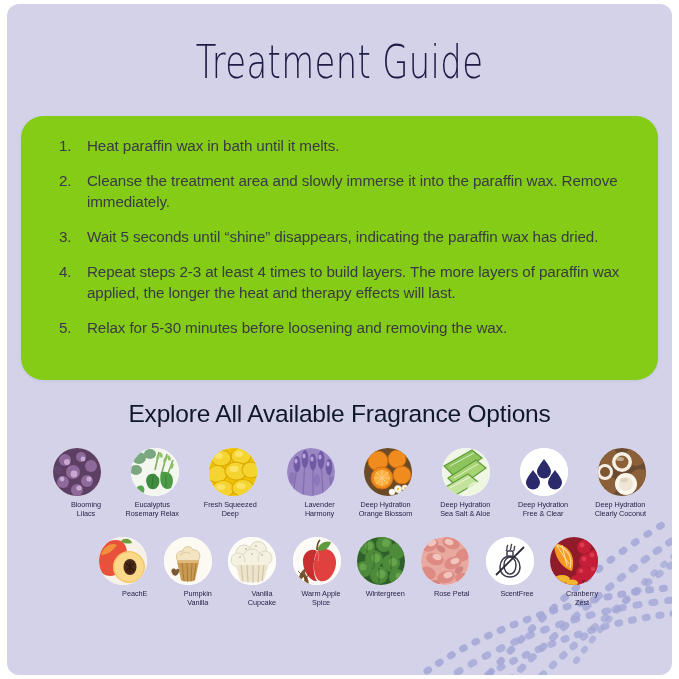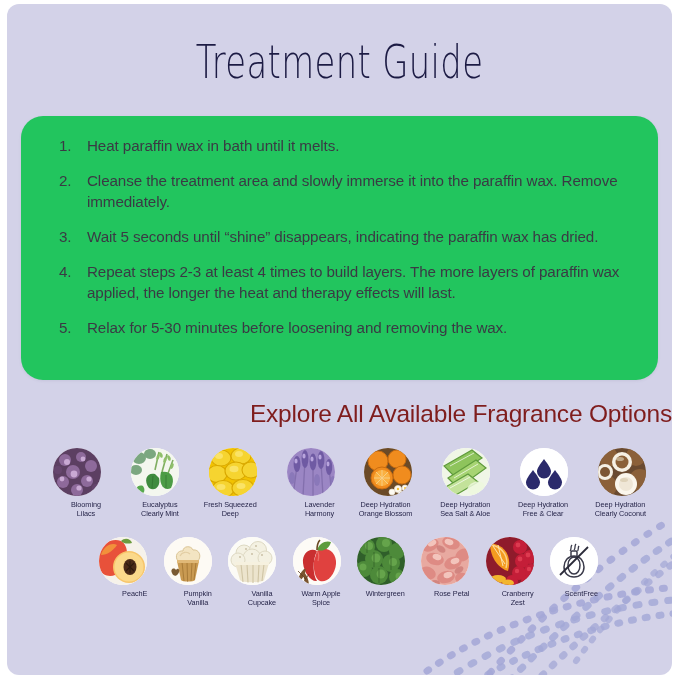--- a/index.html
+++ b/index.html
@@ -61,21 +61,21 @@
     white-space: nowrap;
   }
 
   
   #card {
     position: absolute;
     left: 14px;
     top: 112px;
     width: 637px;
     height: 264px;
-    background: #22c55e;
+    background: #84cc16;
     border-radius: 22px;
     box-shadow: 0 1px 3px rgba(90,80,120,0.10);
   }
 
   ol#steps {
     list-style: none;
     margin: 0;
     padding: 19px 18px 0 22px;
     counter-reset: stepnum;
   }
@@ -97,24 +97,24 @@
     color: #3a3a44;
     font-size: 15.2px;
   }
 
   
   #frag-heading {
     position: absolute;
     left: 0;
     top: 396px;
     width: 665px;
-    text-align: right;
+    text-align: center;
     font-size: 24.5px;
     font-weight: 400;
-    color: #7f1d1d;
+    color: #0f172a;
     letter-spacing: -0.2px;
     white-space: nowrap;
   }
 
   
   .frag-row {
     position: absolute;
     display: flex;
     justify-content: space-between;
     align-items: flex-start;
@@ -249,21 +249,21 @@
                 <path d="M30 24 C 40 22, 45 30, 40 40 C 33 44, 27 36, 30 24Z" fill="#4c9c46"></path>
                 <path d="M12 38 C 6 36, 3 42, 8 46 C 13 47, 15 42, 12 38Z" fill="#57a84e"></path>
               </g>
             <g stroke="#2e6e2e" stroke-width="0.9" fill="none" opacity="0.7">
                 <path d="M22 28 L21 40"></path>
                 <path d="M35 27 L35 40"></path>
               </g>
           </svg>
         </div>
         <div class="frag-label">Eucalyptus
-Clearly Mint</div>
+Rosemary Relax</div>
       </div>
 
       <div class="frag-item">
         <div class="frag-circle">
           <svg viewBox="0 0 48 48">
               <rect width="48" height="48" fill="#f2c200"></rect>
             <g fill="#f6d430" stroke="#d9a800" stroke-width="1.1">
               <ellipse cx="12" cy="10" rx="10" ry="8"></ellipse>
                 <ellipse cx="32" cy="8" rx="10" ry="8"></ellipse>
               <ellipse cx="8" cy="26" rx="10" ry="8.5"></ellipse>
@@ -582,20 +582,40 @@
                 <ellipse cx="14" cy="46" rx="5" ry="3"></ellipse>
               </g>
           </svg>
         </div>
         <div class="frag-label">Rose Petal</div>
       </div>
 
       <div class="frag-item">
         <div class="frag-circle">
           <svg viewBox="0 0 48 48">
+              <rect width="48" height="48" fill="#ffffff"></rect>
+            <g fill="none" stroke="#3a3a4a" stroke-width="1.5">
+              <path d="M18 28 C 18 22, 22 20, 24 20 C 26 20, 30 22, 30 28 C 30 34, 27 37, 24 37 C 21 37, 18 34, 18 28Z"></path>
+              <rect x="21" y="14" width="6" height="6" rx="1"></rect>
+              <path d="M14 30 C 14 24, 18 19, 24 19 C 30 19, 34 24, 34 30 C 34 36, 30 40, 24 40 C 18 40, 14 36, 14 30Z"></path>
+            </g>
+            <g fill="none" stroke="#3a3a4a" stroke-width="1.3">
+              <path d="M22 8 C 20 10, 22 12, 20 14"></path>
+              <path d="M26 7 C 24 9, 26 11, 24 13"></path>
+              <path d="M29 9 C 27.5 11, 29 12.5, 27.5 14"></path>
+            </g>
+            <path d="M10 38 L38 10" stroke="#2a2a38" stroke-width="1.8"></path>
+          </svg>
+        </div>
+        <div class="frag-label">ScentFree</div>
+      </div>
+
+      <div class="frag-item">
+        <div class="frag-circle">
+          <svg viewBox="0 0 48 48">
               <rect width="48" height="48" fill="#8f1b2b"></rect>
             <g fill="#c41e38">
                 <circle cx="34" cy="10" r="7"></circle>
                 <circle cx="44" cy="20" r="7"></circle>
                 <circle cx="36" cy="24" r="7"></circle>
                 <circle cx="45" cy="34" r="7"></circle>
                 <circle cx="33" cy="36" r="7"></circle>
                 <circle cx="41" cy="44" r="6"></circle>
                 <circle cx="26" cy="44" r="6"></circle>
               </g>
@@ -615,36 +635,16 @@
             <g fill="#f2b52e">
                 <ellipse cx="12" cy="42" rx="8" ry="4"></ellipse>
                 <ellipse cx="22" cy="46" rx="6" ry="3.5"></ellipse>
               </g>
           </svg>
         </div>
         <div class="frag-label">Cranberry
 Zest</div>
       </div>
 
-      <div class="frag-item">
-        <div class="frag-circle">
-          <svg viewBox="0 0 48 48">
-              <rect width="48" height="48" fill="#ffffff"></rect>
-            <g fill="none" stroke="#3a3a4a" stroke-width="1.5">
-              <path d="M18 28 C 18 22, 22 20, 24 20 C 26 20, 30 22, 30 28 C 30 34, 27 37, 24 37 C 21 37, 18 34, 18 28Z"></path>
-              <rect x="21" y="14" width="6" height="6" rx="1"></rect>
-              <path d="M14 30 C 14 24, 18 19, 24 19 C 30 19, 34 24, 34 30 C 34 36, 30 40, 24 40 C 18 40, 14 36, 14 30Z"></path>
-            </g>
-            <g fill="none" stroke="#3a3a4a" stroke-width="1.3">
-              <path d="M22 8 C 20 10, 22 12, 20 14"></path>
-              <path d="M26 7 C 24 9, 26 11, 24 13"></path>
-              <path d="M29 9 C 27.5 11, 29 12.5, 27.5 14"></path>
-            </g>
-            <path d="M10 38 L38 10" stroke="#2a2a38" stroke-width="1.8"></path>
-          </svg>
-        </div>
-        <div class="frag-label">ScentFree</div>
-      </div>
-
     </div>
 
   </div>
 </div>
 
 </body></html>

